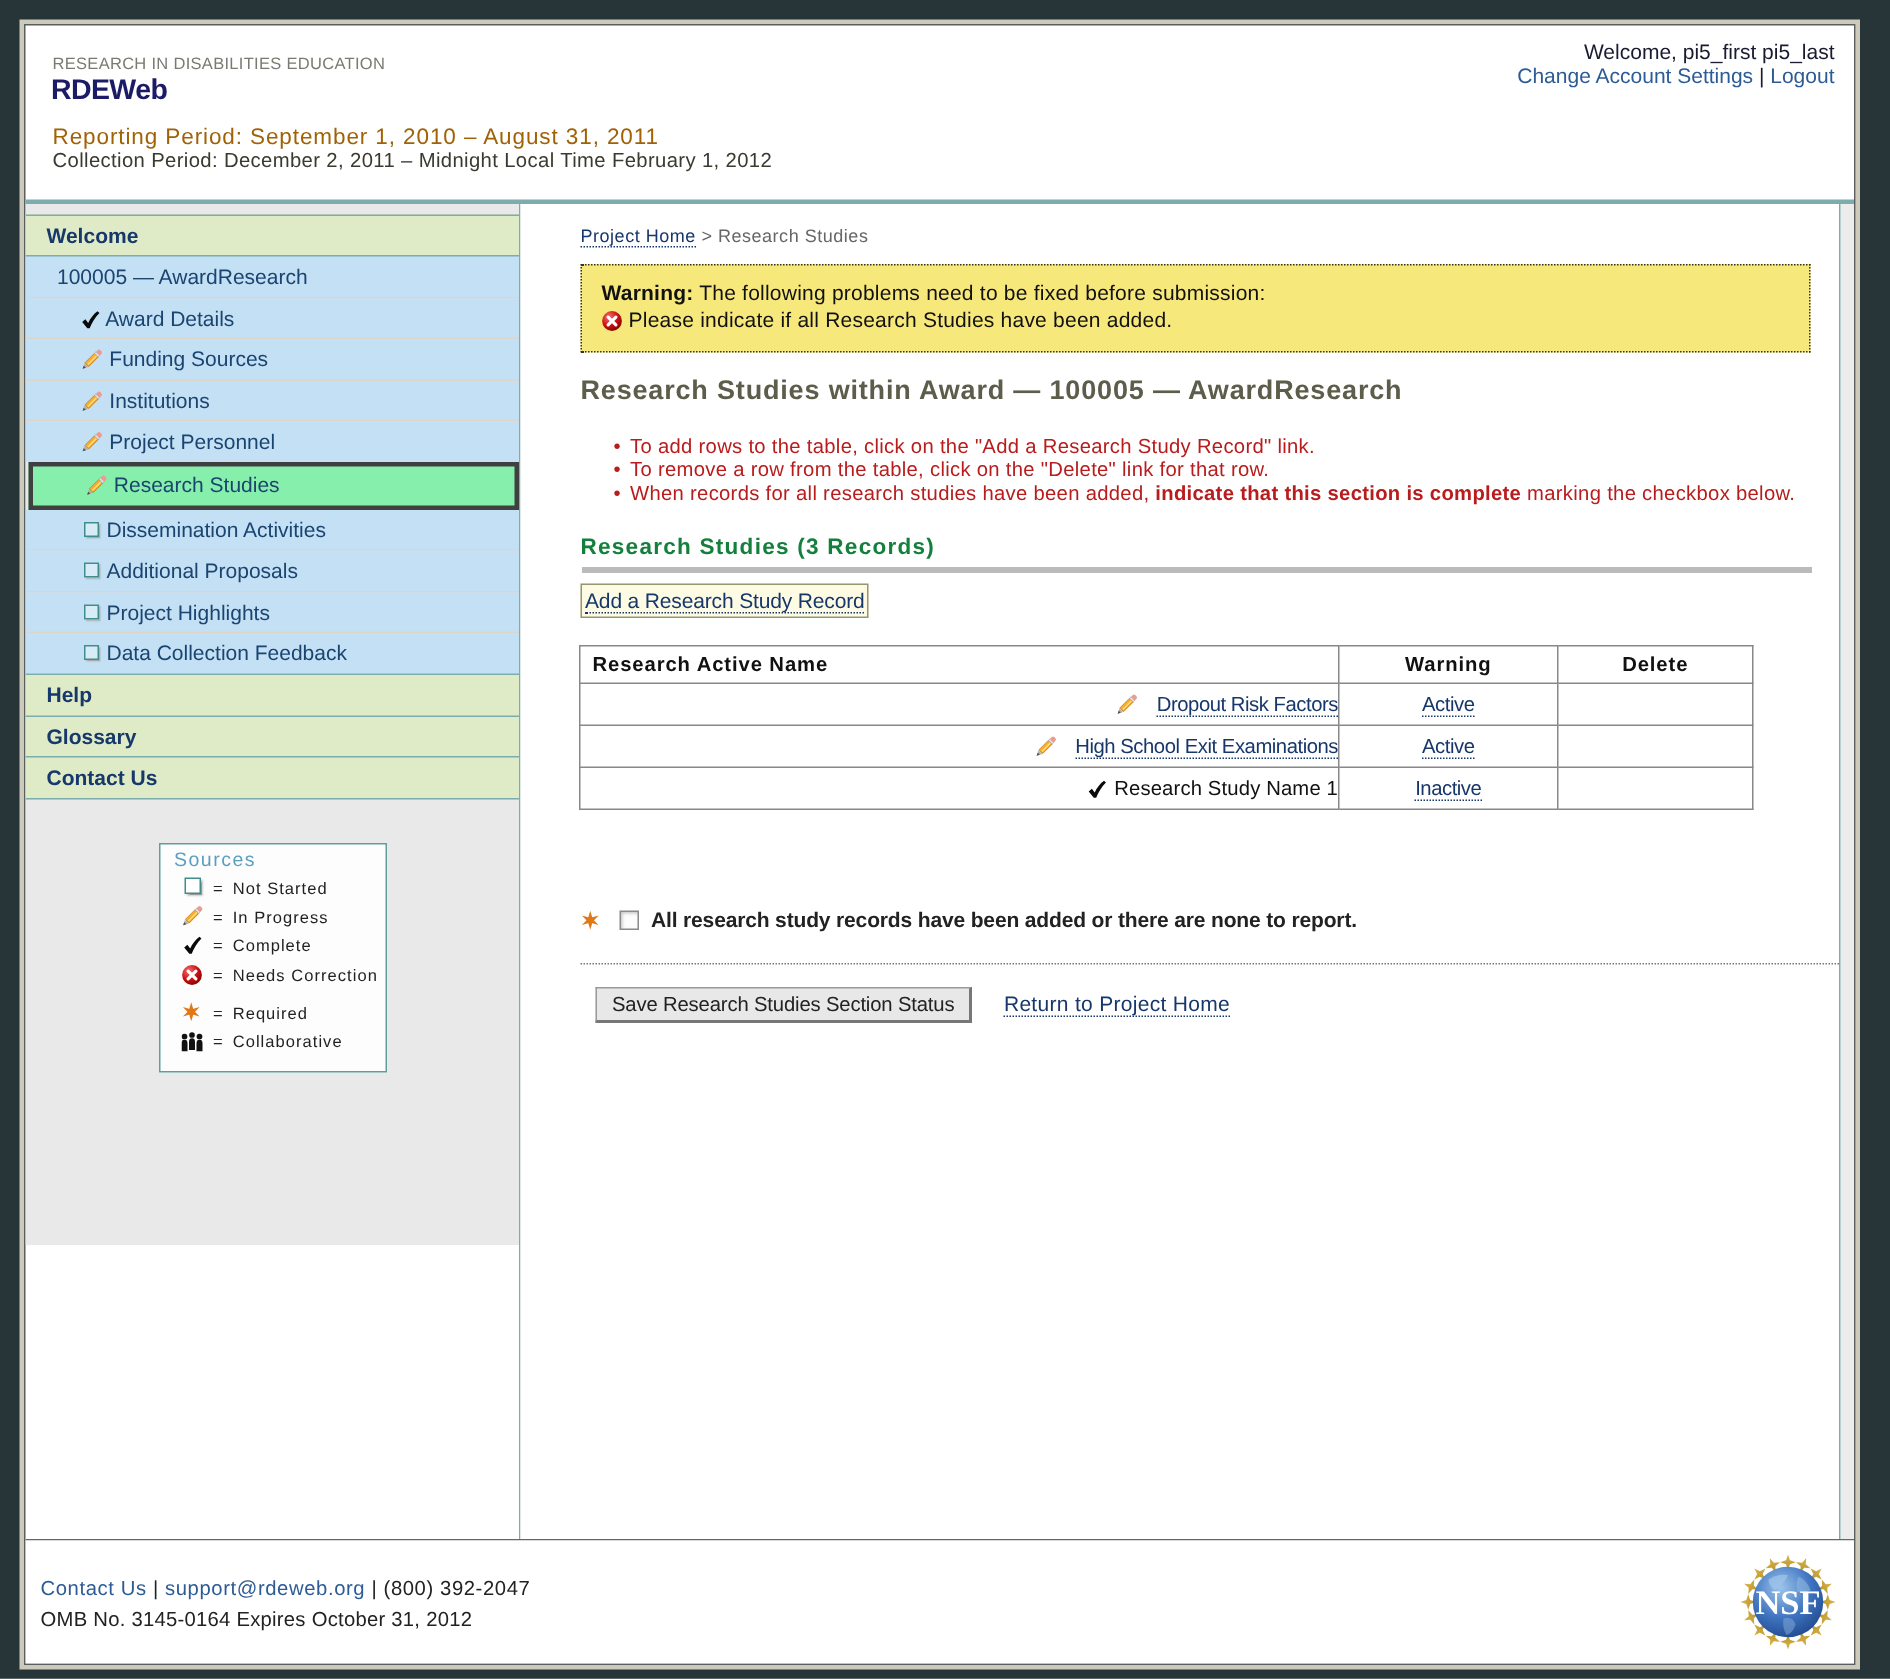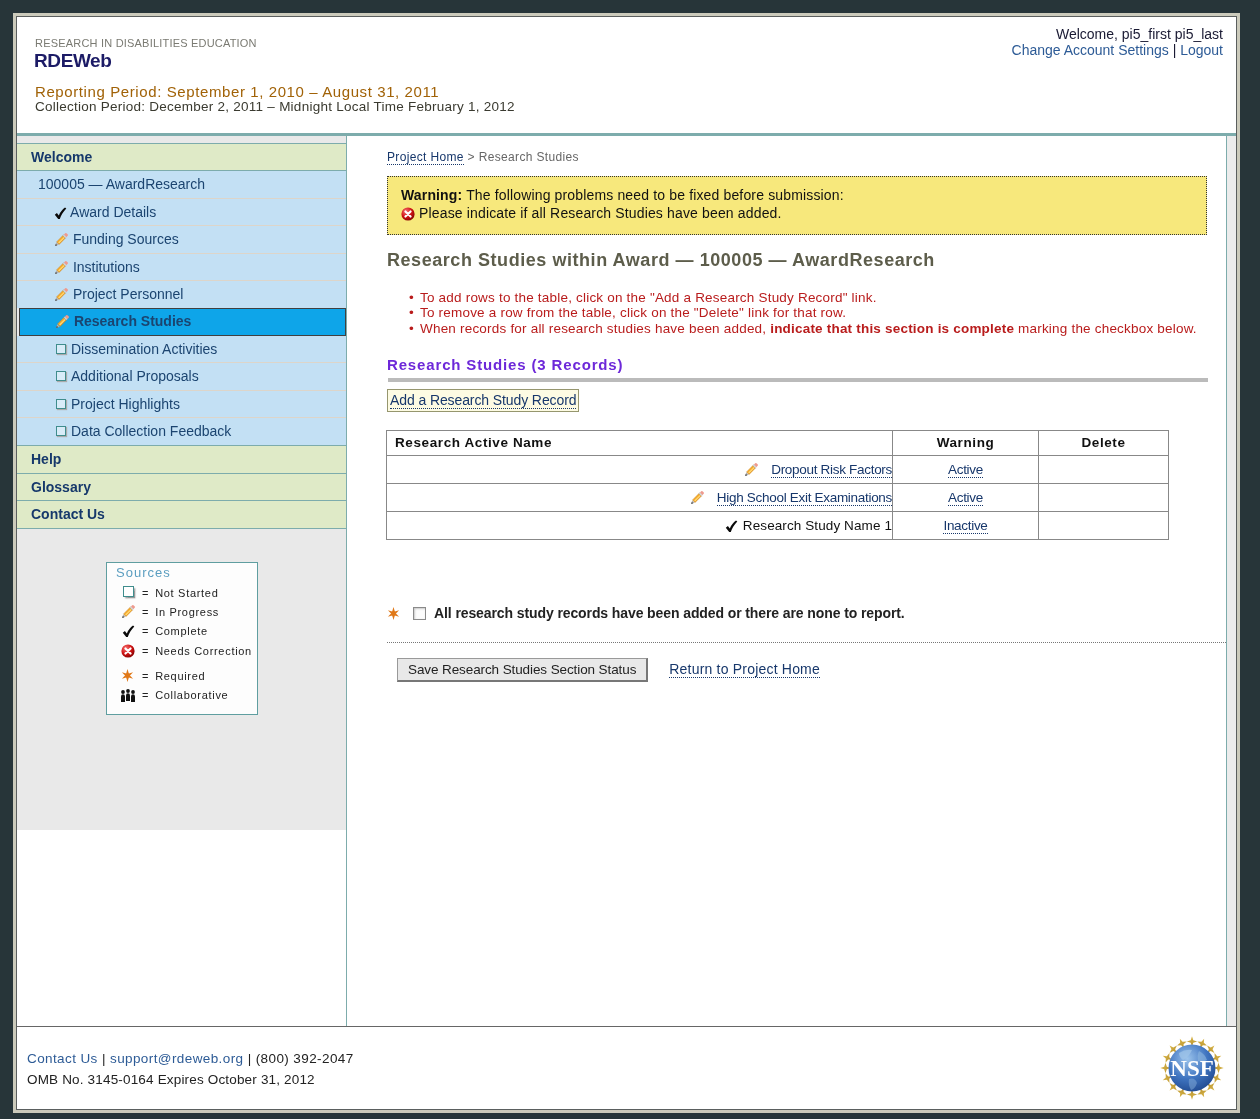--- a/index.html
+++ b/index.html
@@ -23,38 +23,38 @@
 #rightline { position:absolute; left:1209px; top:118.5px; width:1px; height:890.5px; background:#7dacac; }
 #gutter { position:absolute; left:1210px; top:118.5px; width:9px; height:890.5px; background:#ececec; }
 #botline { position:absolute; left:0; top:1009px; width:1219px; height:1px; background:#666; }
 ul.nav { list-style:none; position:absolute; top:7px; left:0; width:329px; }
 ul.nav li { position:relative; }
 li.g { background:#dfeac7; border-top:1px solid #7dacac; height:26.6px; line-height:26.6px; font-weight:bold; color:#16386b; font-size:14px; padding-left:14px; letter-spacing:0px;}
 li.g.last { border-bottom:1px solid #7dacac; }
 li.b { background:#c3e0f4; height:26.6px; line-height:27px; color:#1b4470; font-size:14px; letter-spacing:0px; border-bottom:1px solid #ddd5c9;}
 li.b.first { border-top:1px solid #7dacac; }
 li.b.nb { border-bottom:none; }
-li.sel { background:#0ea5e9; border:1px solid #404040; height:25.6px; line-height:25.6px; margin:0 0 0 2px; font-weight:bold; }
+li.sel { background:#86efac; border:3px solid #404040; height:25.6px; line-height:25.6px; margin:0 0 0 2px; font-weight:normal; }
 .chk { display:inline-block; width:8px; height:8px; border:1px solid #3f8d8d; background:#d8ecf8; margin-right:5px; margin-left:0; box-shadow:1px 1px 1px #aaa; }
 
 #legend { position:absolute; left:89px; top:426px; width:150px; height:151px; background:#fdfdfd; border:1px solid #5f9ea0; font-size:11px; letter-spacing:0.7px; color:#222; }
 #legend .t { color:#5b9ec0; font-size:13px; letter-spacing:1px; margin:2px 0 3px 9px; height:16px; }
 #legend .row { margin:0; padding-left:13px; height:19.4px; line-height:19.4px; white-space:nowrap; }
 #legend .row .lic { display:inline-block; width:16px; text-align:center; } #legend .eq { display:inline-block; margin:0 6px; }
 
 #content { position:absolute; left:330px; top:118.5px; width:879px; height:890px; background:#fff; font-size:13.5px; color:#222; }
 #crumb { position:absolute; left:40px; top:14px; font-size:12px; letter-spacing:0.35px; color:#666; }
 #crumb a { color:#17376b; }
 a.dot { text-decoration:none; border-bottom:1px dotted #17376b; }
 #warn { position:absolute; left:40px; top:40px; width:805px; height:48px; background:#f7e87c; border:1.5px dotted #333; padding:9px 0 0 13px; font-size:14px; letter-spacing:0.15px; color:#111; line-height:18.5px;}
 #h1 { position:absolute; left:40px; top:114px; font-size:18px; font-weight:bold; color:#5d5d4b; letter-spacing:0.55px; }
 #bullets { position:absolute; left:73px; top:154px; font-size:13.5px; color:#b91c1c; letter-spacing:0.2px; line-height:15.6px; list-style:none; }
 #bullets li { position:relative; }
 #bullets li:before { content:"\2022"; position:absolute; left:-11px; }
-#h2 { position:absolute; left:40px; top:220px; font-size:15px; font-weight:bold; color:#6d28d9; letter-spacing:0.85px; }
+#h2 { position:absolute; left:40px; top:220px; font-size:15px; font-weight:bold; color:#15803d; letter-spacing:0.85px; }
 #grayrule { position:absolute; left:41px; top:242px; width:820px; height:4.5px; background:#bbb; }
 #addbox { position:absolute; left:40px; top:253px; width:186px; height:19px; background:#fdfbe3; border:1px solid #96966e; padding:1px 2px; font-size:14px; line-height:19px; letter-spacing:-0.1px; white-space:nowrap; }
 #addbox a { color:#17376b; }
 table#tbl { position:absolute; left:39px; top:294px; width:781px; border-collapse:collapse; table-layout:fixed; font-size:13.5px; color:#111; }
 #tbl th, #tbl td { border:1px solid #888; letter-spacing:0.2px; }
 #tbl th { font-size:13.5px; text-align:left; height:24px; padding-left:8px; letter-spacing:0.6px; }
 #tbl td { height:27px; padding-left:8px; letter-spacing:0.1px;text-align:right; }
 #tbl .c { text-align:center; padding-left:0; }
 #tbl svg { margin-right:8px; } #tbl a { color:#17376b; text-decoration:none; border-bottom:1px dotted #17376b; letter-spacing:-0.3px; }
 #chkrow { position:absolute; left:40px; top:469px; font-size:14px; height:16px; }

